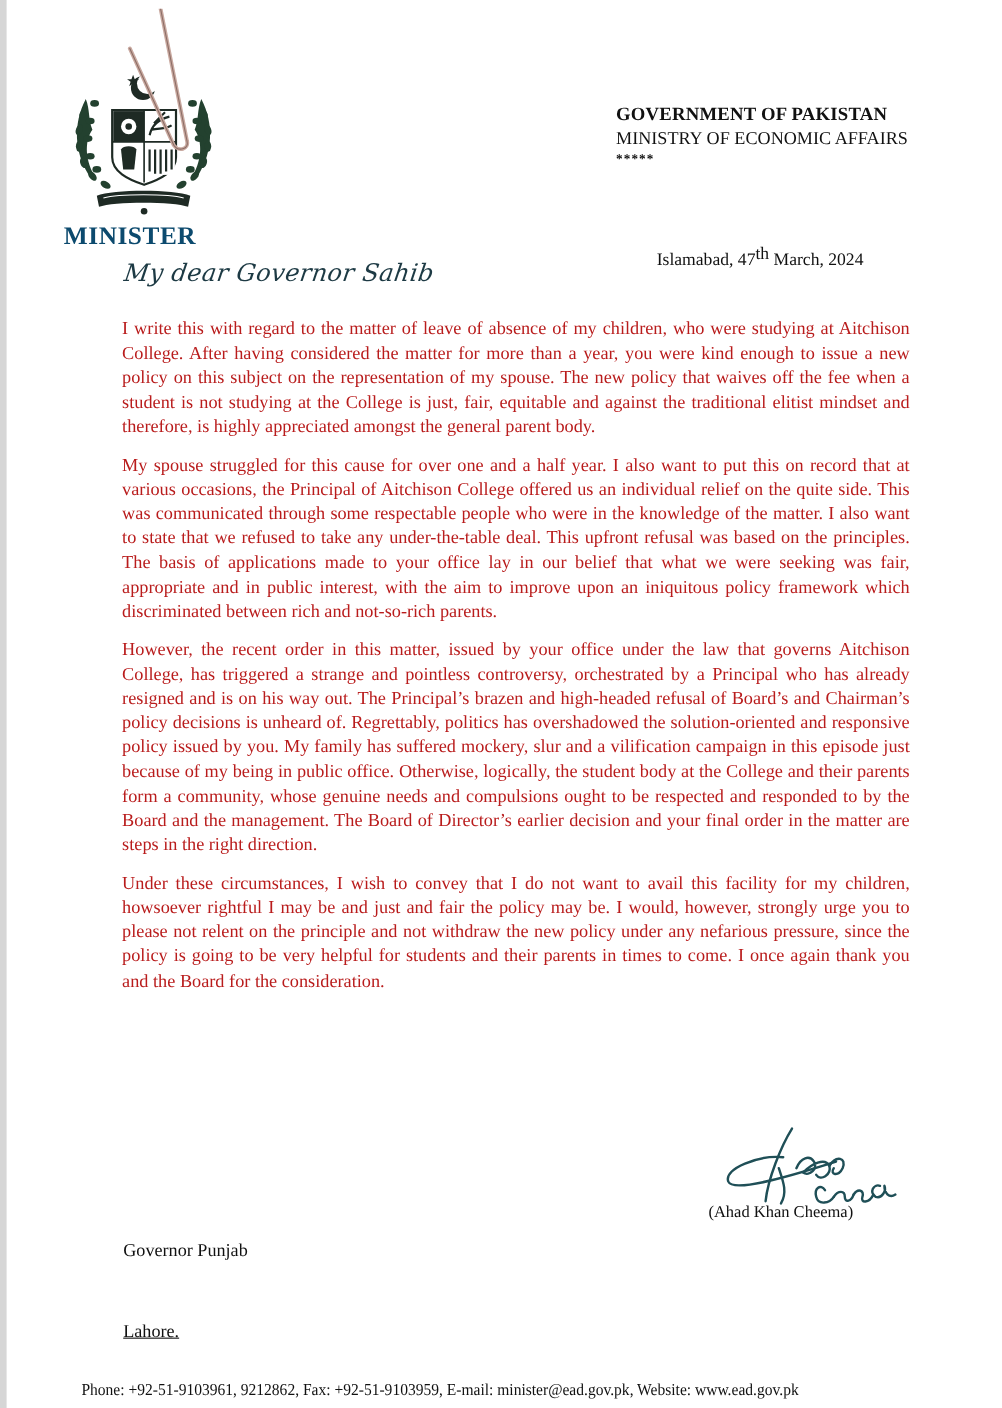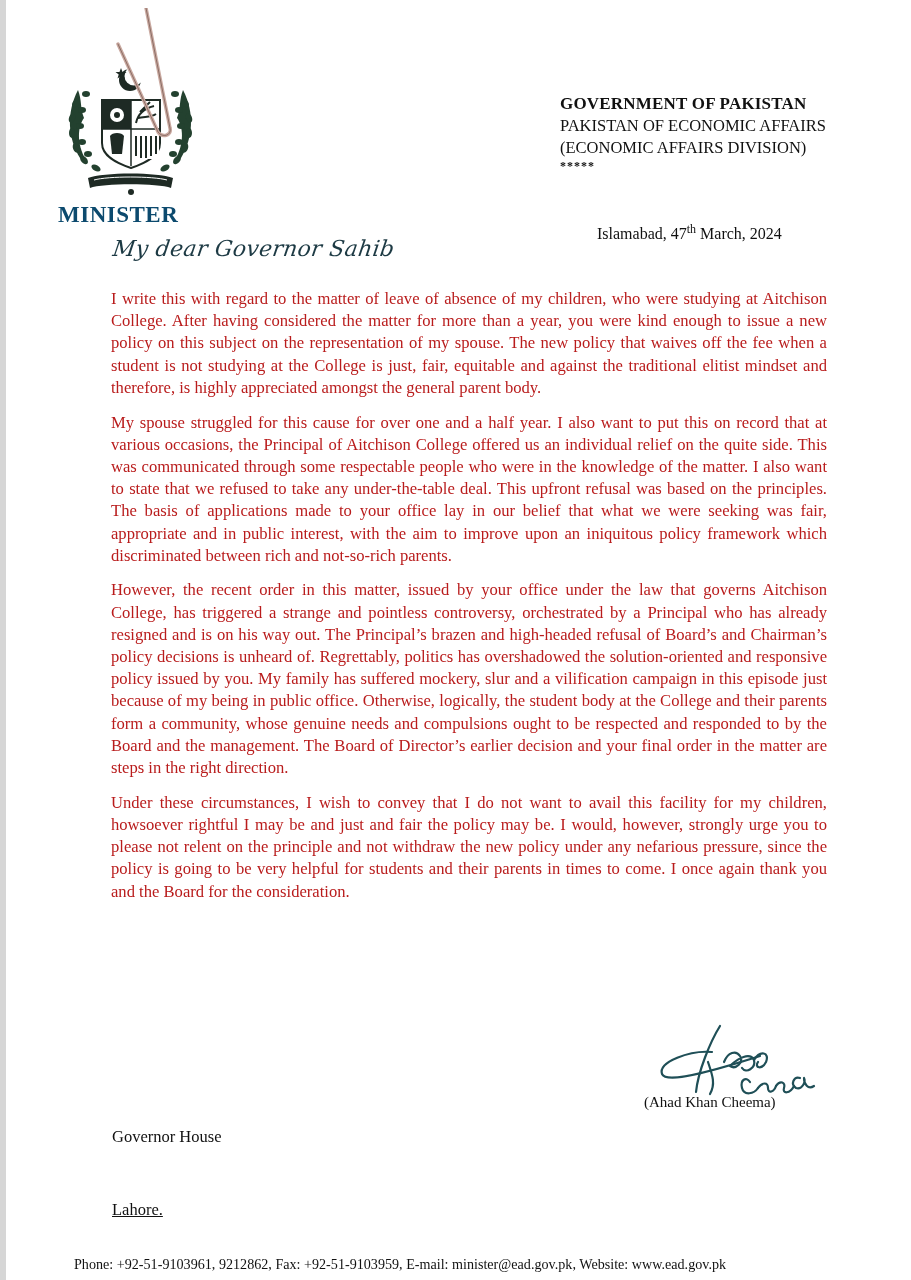--- a/index.html
+++ b/index.html
@@ -12,21 +12,21 @@
     .minister { position: absolute; left: 58px; top: 202px; font-family: "Liberation Serif", serif; font-weight: bold; font-size: 23px; letter-spacing: 0.5px; color: #0c4a6e; }
 
     
     .letterhead { position: absolute; left: 560px; top: 93px; width: 330px; text-align: left; font-family: "Liberation Serif", serif; color: #111; }
     .lh-gov { font-weight: bold; font-size: 17px; line-height: 22px; letter-spacing: 0.2px; }
     .lh-min { font-size: 16.5px; line-height: 22px; }
     .lh-div { font-size: 16.5px; line-height: 22px; }
     .lh-stars { font-size: 12px; line-height: 14px; font-weight: bold; letter-spacing: 1px; }
 
     .date { position: absolute; left: 597px; top: 222px; font-family: "Liberation Serif", serif; font-size: 16px; color: #111; }
-    .date sup { font-size: 12px; text-align: right; }
+    .date sup { font-size: 16px; text-align: right; }
 
     
     .salutation { position: absolute; left: 113px; top: 236px; font-family: "DejaVu Serif", serif; font-style: italic; font-size: 22px; color: #1d3a44; letter-spacing: 0.3px; transform: skewX(-8deg); }
 
     
     .body-text { position: absolute; left: 111px; top: 288px; width: 716px; font-family: "Liberation Serif", serif; font-size: 16.6px; line-height: 22.2px; text-align: justify; color: #b91c1c; }
     .body-text p { margin-bottom: 12.5px; }
 
     
     .signature { position: absolute; left: 650px; top: 1022px; width: 180px; height: 90px; }
@@ -119,22 +119,21 @@
     <g fill="none" stroke="#8c6e66" stroke-width="1" stroke-linecap="round">
       <path d="M88,0 L112,120 C114,128 104,130 100,124 L60,36"></path>
     </g>
   </svg>
 </div>
 
 <div class="minister">MINISTER</div>
 
 <div class="letterhead">
   <div class="lh-gov">GOVERNMENT OF PAKISTAN</div>
-  <div class="lh-min">PAKISTAN OF ECONOMIC AFFAIRS</div>
-  <div class="lh-div">(ECONOMIC AFFAIRS DIVISION)</div>
+  <div class="lh-min">MINISTRY OF ECONOMIC AFFAIRS</div>
   <div class="lh-stars">*****</div>
 </div>
 
 <div class="date"><span>Islamabad, 47</span><sup>th</sup><span> March, 2024</span></div>
 
 <div class="salutation">My dear Governor Sahib</div>
 
 <div class="body-text">
   <p>I write this with regard to the matter of leave of absence of my children, who were studying at Aitchison College. After having considered the matter for more than a year, you were kind enough to issue a new policy on this subject on the representation of my spouse. The new policy that waives off the fee when a student is not studying at the College is just, fair, equitable and against the traditional elitist mindset and therefore, is highly appreciated amongst the general parent body.</p>
   <p>My spouse struggled for this cause for over one and a half year. I also want to put this on record that at various occasions, the Principal of Aitchison College offered us an individual relief on the quite side. This was communicated through some respectable people who were in the knowledge of the matter. I also want to state that we refused to take any under-the-table deal. This upfront refusal was based on the principles. The basis of applications made to your office lay in our belief that what we were seeking was fair, appropriate and in public interest, with the aim to improve upon an iniquitous policy framework which discriminated between rich and not-so-rich parents.</p>
@@ -153,17 +152,17 @@
       <path d="M100,60 C96,54 90,58 92,66 C94,74 104,72 108,66"></path>
       <path d="M108,66 C112,60 118,60 118,66 C118,72 124,70 126,64"></path>
       <path d="M126,64 C130,58 136,60 134,66 C132,72 140,72 144,64"></path>
       <path d="M150,56 C144,54 140,62 146,66 C152,68 156,60 154,56 C154,62 158,68 164,64"></path>
     </g>
   </svg>
 </div>
 <div class="signer">(Ahad Khan Cheema)</div>
 
 <div class="recipient">
-  <div>Governor House</div>
+  <div>Governor Punjab</div>
   <div class="rcity">Lahore.</div>
 </div>
 
 <div class="footer">Phone: +92-51-9103961, 9212862, Fax: +92-51-9103959, E-mail: minister@ead.gov.pk, Website: www.ead.gov.pk</div>
 
 </body></html>

